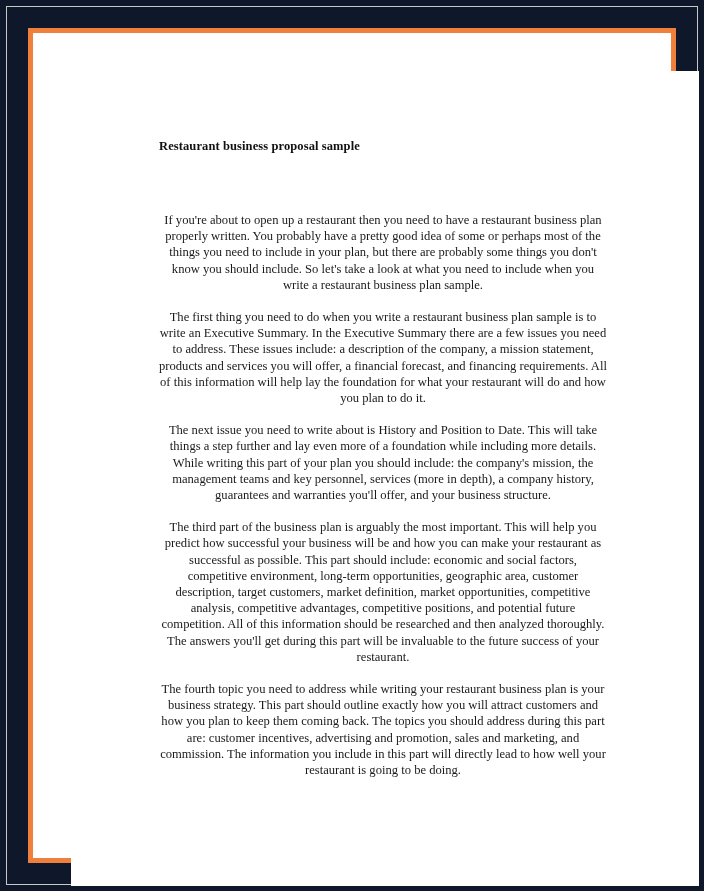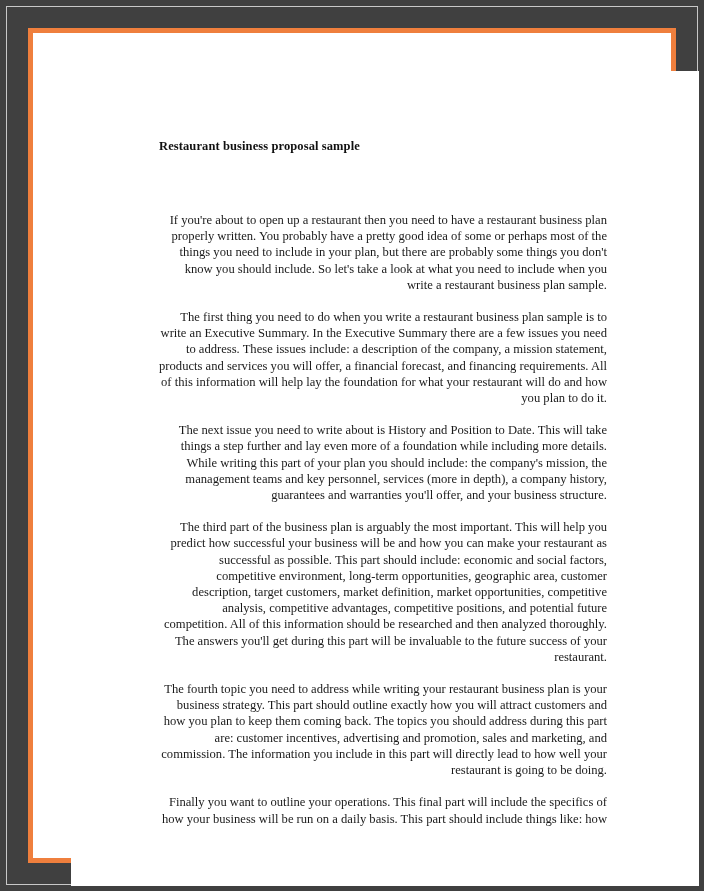--- a/index.html
+++ b/index.html
@@ -12,21 +12,21 @@
     background: #ffffff;
     font-family: "Liberation Serif", serif;
     overflow: hidden;
   }
   .page-frame {
     position: absolute;
     left: 0;
     top: 0;
     width: 704px;
     height: 891px;
-    background: #404040;
+    background: #0f172a;
     box-sizing: border-box;
   }
   
   .outer-hairline {
     position: absolute;
     left: 6px;
     top: 6px;
     right: 6px;
     bottom: 6px;
     border: 1px solid #c8c8c8;
@@ -67,37 +67,36 @@
     letter-spacing: 0.1px;
     margin: 0 0 58px 0;
     line-height: 1.2;
   }
   .doc-para {
     font-family: "Liberation Serif", serif;
     font-size: 12.6px;
     line-height: 16.2px;
     color: #1a1a1a;
     margin: 12px 0 16px 0;
-    text-align: right;
+    text-align: center;
   }
   .doc-para:last-child {
     margin-bottom: 0;
   }
 </style>
 </head>
 <body>
 
 <div class="page-frame">
   <div class="outer-hairline"></div>
   <div class="orange-border">
     <div class="doc-inner">
       <div class="doc-content">
         <h1 class="doc-title">Restaurant business proposal sample</h1>
         <p class="doc-para">If you're about to open up a restaurant then you need to have a restaurant business plan properly written. You probably have a pretty good idea of some or perhaps most of the things you need to include in your plan, but there are probably some things you don't know you should include. So let's take a look at what you need to include when you write a restaurant business plan sample.</p>
         <p class="doc-para">The first thing you need to do when you write a restaurant business plan sample is to write an Executive Summary. In the Executive Summary there are a few issues you need to address. These issues include: a description of the company, a mission statement, products and services you will offer, a financial forecast, and financing requirements. All of this information will help lay the foundation for what your restaurant will do and how you plan to do it.</p>
         <p class="doc-para">The next issue you need to write about is History and Position to Date. This will take things a step further and lay even more of a foundation while including more details. While writing this part of your plan you should include: the company's mission, the management teams and key personnel, services (more in depth), a company history, guarantees and warranties you'll offer, and your business structure.</p>
         <p class="doc-para">The third part of the business plan is arguably the most important. This will help you predict how successful your business will be and how you can make your restaurant as successful as possible. This part should include: economic and social factors, competitive environment, long-term opportunities, geographic area, customer description, target customers, market definition, market opportunities, competitive analysis, competitive advantages, competitive positions, and potential future competition. All of this information should be researched and then analyzed thoroughly. The answers you'll get during this part will be invaluable to the future success of your restaurant.</p>
         <p class="doc-para">The fourth topic you need to address while writing your restaurant business plan is your business strategy. This part should outline exactly how you will attract customers and how you plan to keep them coming back. The topics you should address during this part are: customer incentives, advertising and promotion, sales and marketing, and commission. The information you include in this part will directly lead to how well your restaurant is going to be doing.</p>
-        <p class="doc-para">Finally you want to outline your operations. This final part will include the specifics of how your business will be run on a daily basis. This part should include things like: how</p>
       </div>
     </div>
   </div>
 </div>
 
 </body></html>

